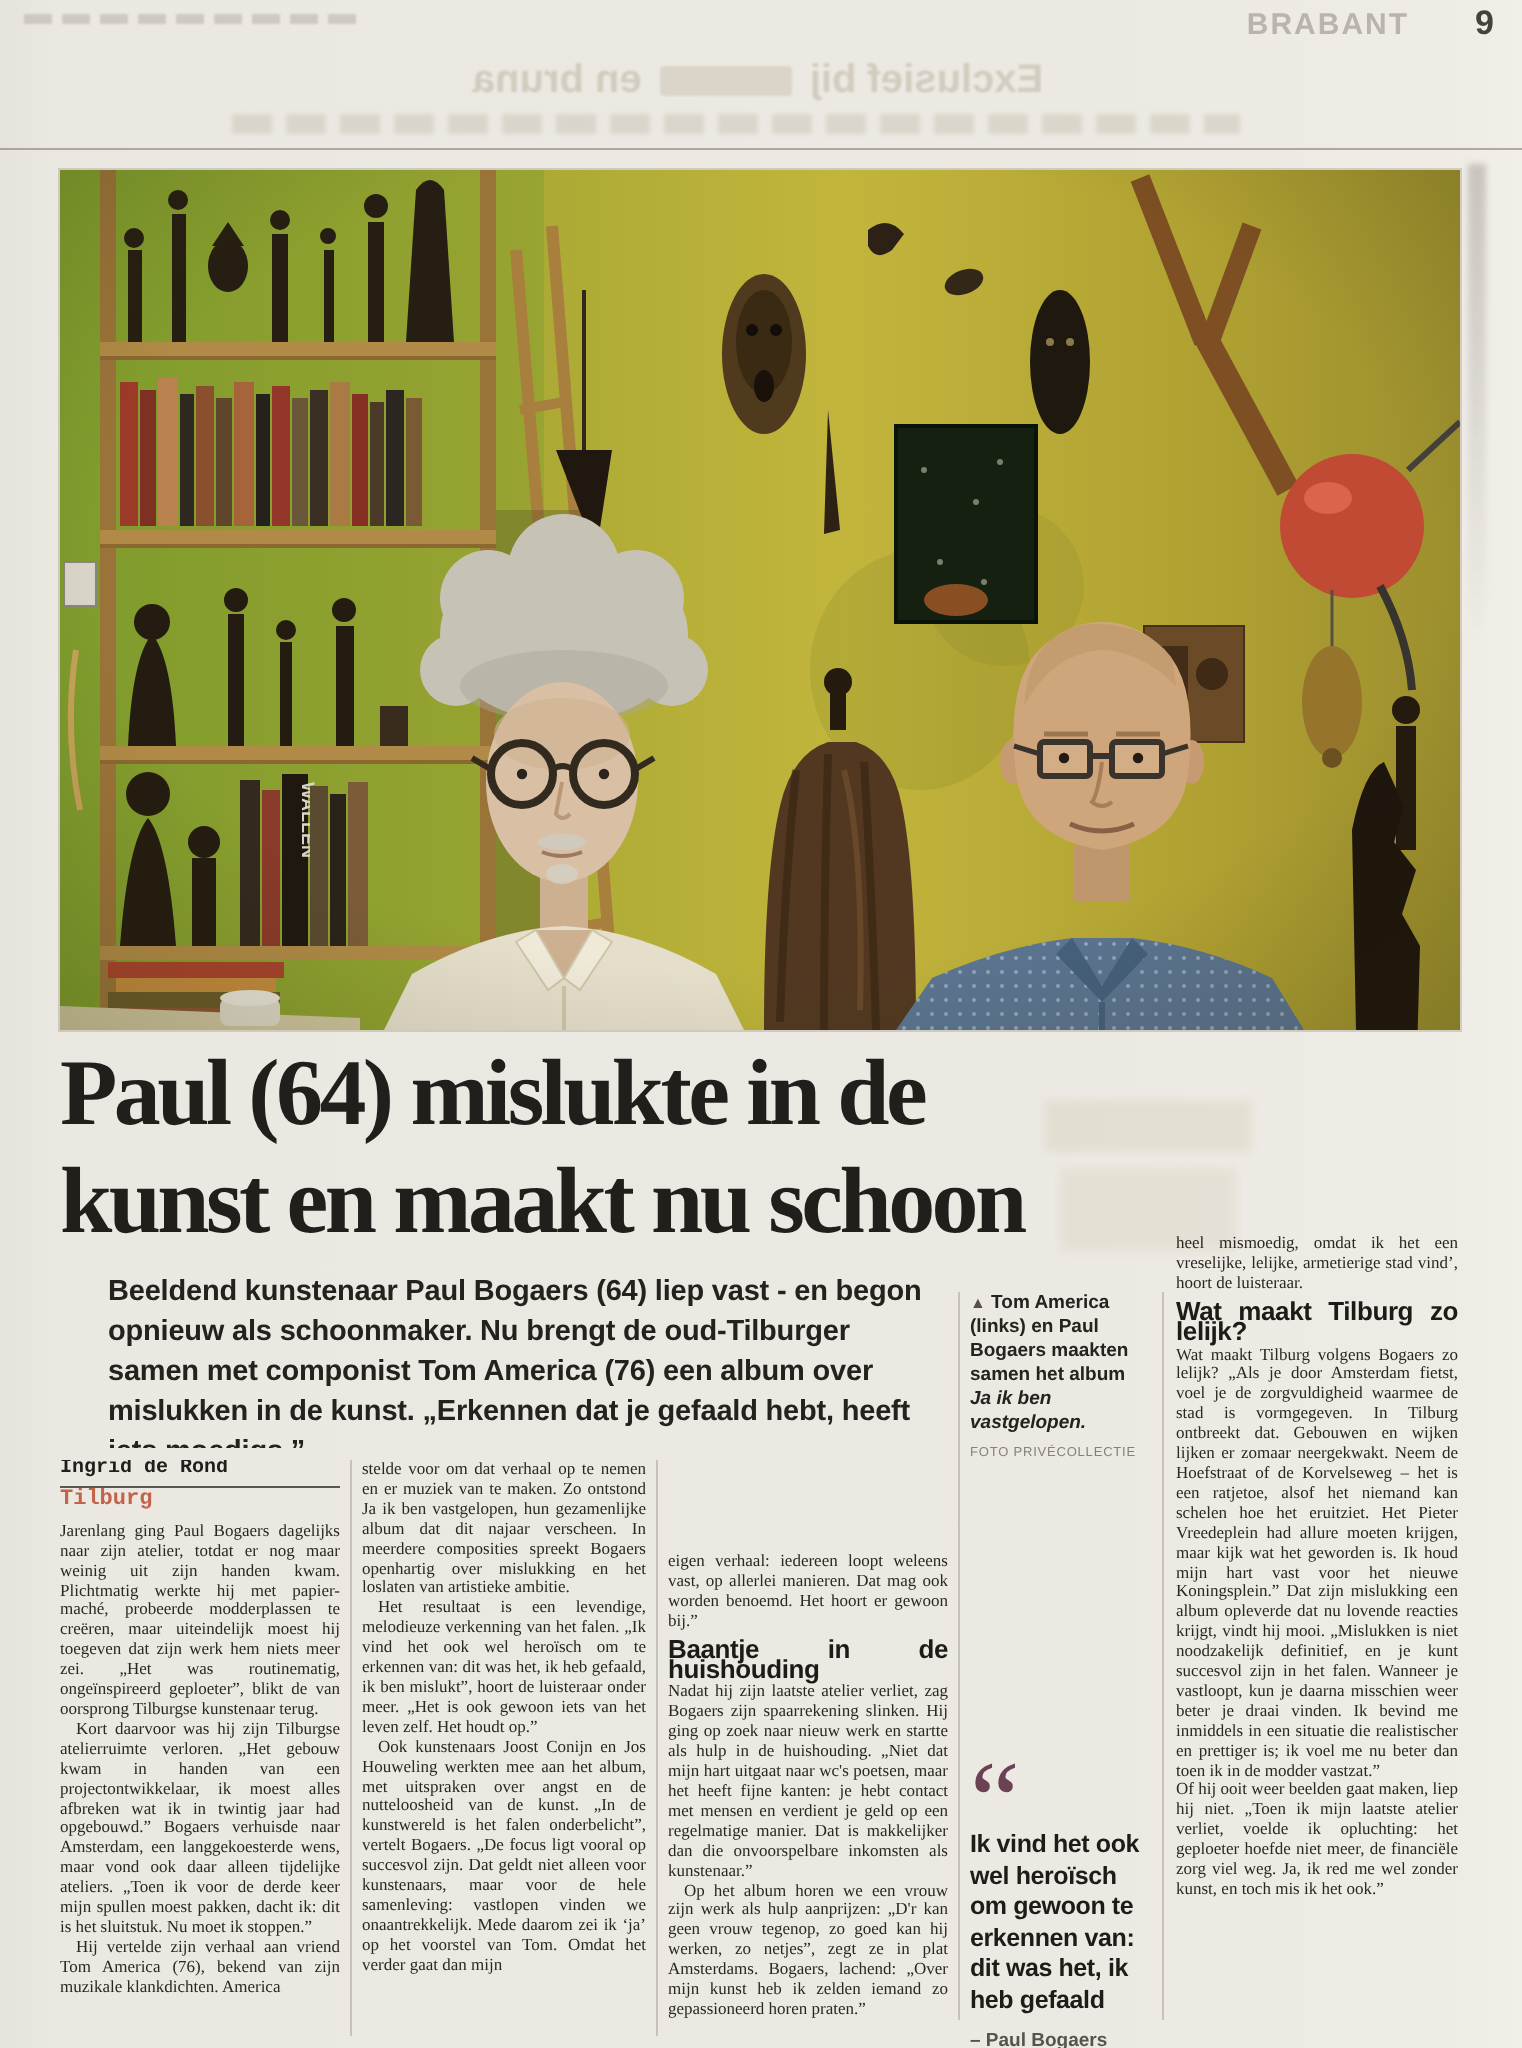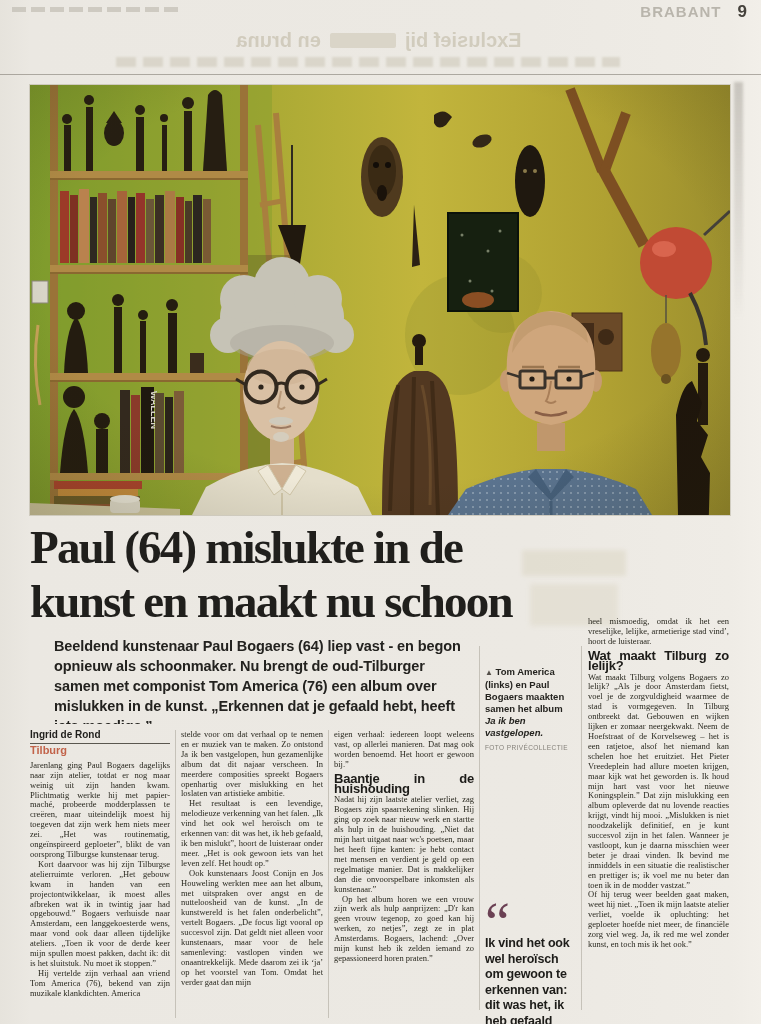--- a/index.html
+++ b/index.html
@@ -7,21 +7,21 @@
   .page {
     position:relative; width:761px; height:1024px; margin:0 auto;
     background:linear-gradient(90deg,#e6e3dc 0,#ebe8e2 4%,#ece9e3 70%,#efece6 96%,#f2efe9 100%);
     overflow:hidden; font-family:"Liberation Serif", serif; color:#262521;
   }
   
   .masthead { position:absolute; top:2px; left:12px; right:14px; height:20px; }
   .dateline-bar { position:absolute; top:5px; left:0; width:168px; height:5px;
     background:repeating-linear-gradient(90deg,#aba69b 0 14px,transparent 14px 19px);
     opacity:.45; filter:blur(.4px); }
-  .brand { position:absolute; top:0; right:0; display:flex; align-items:baseline; gap:16px;
+  .brand { position:absolute; top:0; right:0; display:flex; align-items:baseline; gap:33px;
     font-family:"Liberation Sans",sans-serif; font-weight:700; }
   .section-label { font-size:15px; letter-spacing:1px; color:#b9b5ac; }
   .page-number { font-size:17px; color:#45423c; }
   .header-rule { position:absolute; top:74px; left:0; width:100%; height:0;
     border-top:1.5px solid rgba(120,115,105,.55); }
   
   .ghost-ex { position:absolute; top:26px; left:148px; width:462px; height:28px;
     transform:scaleX(-1); display:flex; justify-content:center; align-items:center; gap:9px;
     font-family:"Liberation Sans",sans-serif; font-weight:700; font-size:20px;
     color:#c0b9a5; opacity:.6; filter:blur(.4px); }
@@ -42,34 +42,34 @@
   .photo-fig svg { display:block; }
   
   .below { position:absolute; top:518px; left:30px; width:700px; height:500px; display:flex; }
   .main-left { width:444px; flex:none; }
   h1.headline { font-size:47px; line-height:54px; letter-spacing:-1.8px; font-weight:700;
     color:#201f1c; white-space:pre; margin:2px 0 8px; }
   .standfirst { font-family:"Liberation Sans",sans-serif; font-weight:700; font-size:14.5px;
     line-height:20px; color:#23221f; height:88px; overflow:hidden; letter-spacing:-.1px;margin-left:24px; }
   .bodycols { display:flex; margin-top:6px; height:288px; overflow:hidden; }
   .bcol { font-size:8.5px; line-height:9.9px; text-align:justify; color:#29281f; overflow:hidden; }
-  .bcol-1 { width:140px; } .bcol-2 { width:142px; } .bcol-3 { width:140px; }
+  .bcol-1 { width:140px; } .bcol-2 { width:142px; } .bcol-3 { width:140px;margin-top:46px; }
   .vr { width:1px; background:#c6c2b9; margin:0 5px; flex:none; }
   .bcol p { margin:0; }
   .bcol p + p { text-indent:8px; }
-  .byline-block { margin-bottom:5px; font-family:Liberation Sans, sans-serif; }
+  .byline-block { margin-bottom:5px; font-family:Liberation Mono, monospace; }
   .byline-author { font-size:10px; font-weight:700; color:#1f1e1b; }
   .byline-rule { border:none; border-top:1px solid #5a574f; margin:3px 0 2px; }
   .byline-city { font-size:11px; font-weight:700; color:#c2634a; }
   .subhead { font-family:"Liberation Sans",sans-serif; font-size:13px; font-weight:700;
     color:#1c1b18; margin:4px 0 2px; letter-spacing:-.2px; }
   
   .sep-a { width:1px; background:#c6c2b9; margin:128px 5px 8px 5px; flex:none; }
   .qcol { width:90px; flex:none; margin-top:128px; font-family:"Liberation Sans",sans-serif; }
-  .caption { font-size:9.5px; line-height:12px; font-weight:700; color:#24231f;margin-top:20px; }
+  .caption { font-size:9.5px; line-height:12px; font-weight:700; color:#24231f; }
   .caption .cap-marker { color:#55504a; font-size:8px; }
   .caption .cap-album { font-style:italic; }
   .cap-credit { font-size:6.5px; letter-spacing:.4px; color:#85817a; margin-top:3px; font-weight:400; }
   .pullquote { margin-top:150px; }
   .qmark { font-family:"Liberation Serif",serif; font-size:56px; line-height:.65;
     color:#6b4154; height:32px; }
   .qtext { font-size:12.5px; line-height:15.5px; font-weight:700; color:#1d1c19; letter-spacing:-.2px; }
   .qattr { margin-top:7px; font-size:9.5px; font-weight:700; color:#57544e; }
   .sep-b { width:1px; background:#c6c2b9; margin:128px 6px 8px 6px; flex:none; }
   .col5 { width:141px; flex:none; margin-top:99px; height:372px; overflow:hidden;
@@ -370,17 +370,17 @@
         <div class="qattr">– Paul Bogaers</div>
       </div>
     </div>
 
     <div class="sep-b"></div>
 
     <div class="col5">
       <p>heel mismoedig, omdat ik het een vreselijke, lelijke, armetierige stad vind’, hoort de luisteraar.</p>
       <h3 class="subhead">Wat maakt Tilburg zo lelijk?</h3>
       <p>Wat maakt Tilburg volgens Bogaers zo lelijk? „Als je door Amsterdam fietst, voel je de zorgvuldigheid waarmee de stad is vormgegeven. In Tilburg ontbreekt dat. Gebouwen en wijken lijken er zomaar neergekwakt. Neem de Hoefstraat of de Korvelseweg – het is een ratjetoe, alsof het niemand kan schelen hoe het eruitziet. Het Pieter Vreedeplein had allure moeten krijgen, maar kijk wat het geworden is. Ik houd mijn hart vast voor het nieuwe Koningsplein.” Dat zijn mislukking een album opleverde dat nu lovende reacties krijgt, vindt hij mooi. „Mislukken is niet noodzakelijk definitief, en je kunt succesvol zijn in het falen. Wanneer je vastloopt, kun je daarna misschien weer beter je draai vinden. Ik bevind me inmiddels in een situatie die realistischer en prettiger is; ik voel me nu beter dan toen ik in de modder vastzat.”</p>
-      <p class="no-indent">Of hij terug weer beelden gaat maken, weet hij niet. „Toen ik mijn laatste atelier verliet, voelde ik opluchting: het geploeter hoefde niet meer, de financiële zorg viel weg. Ja, ik red me wel zonder kunst, en toch mis ik het ook.”</p>
+      <p class="no-indent">Of hij ooit weer beelden gaat maken, liep hij niet. „Toen ik mijn laatste atelier verliet, voelde ik opluchting: het geploeter hoefde niet meer, de financiële zorg viel weg. Ja, ik red me wel zonder kunst, en toch mis ik het ook.”</p>
     </div>
   </div>
 
 </div>
 
 </body></html>

